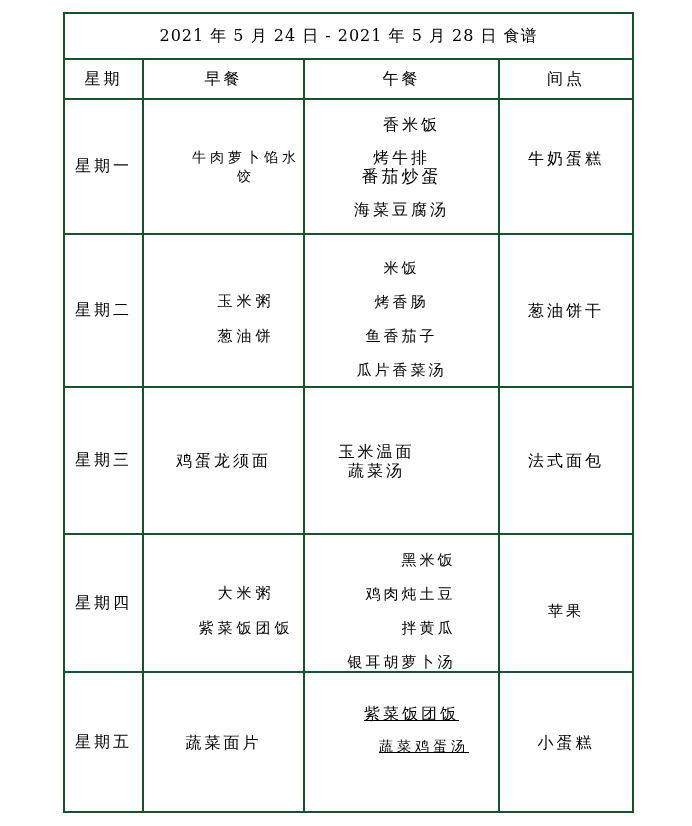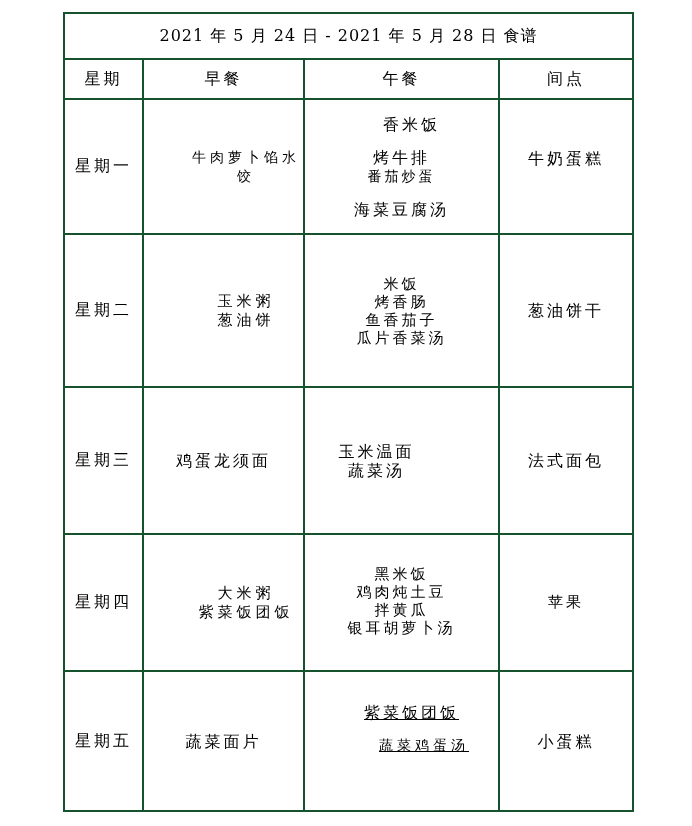--- a/index.html
+++ b/index.html
@@ -36,27 +36,27 @@
   tr.r-title  { height: 46px; }
   tr.r-header { height: 40px; }
   tr.r-mon { height: 135px; }
   tr.r-tue { height: 153px; }
   tr.r-wed { height: 147px; padding-left: 40px; }
   tr.r-thu { height: 137px; }
   tr.r-fri { height: 140px; }
   .title-text { font-size: 16px; letter-spacing: 1px; }
   .line { line-height: 19px; }
   .sz14 { font-size: 14px; }
-  .sz15 { font-size: 15px; }
-  .sz18 { font-size: 14px; }
+  .sz15 { font-size: 15px; margin-top: 16px; }
+  .sz18 { font-size: 17px; }
   .lh18 { line-height: 18px; }
   .sp4  { letter-spacing: 4px; padding-left: 45px; }
   .gap-b { margin-bottom: 14px; padding-left: 20px; }
   .gap-t { margin-top: 14px; }
-  .left-block { display: inline-block; text-align: center; font-family: Liberation Mono, monospace; }
+  .left-block { display: inline-block; text-align: right; }
   .shift-left { transform: translateX(-25px); }
   .shift-up { position: relative; top: -12px; text-decoration: underline; }
   .shift-up-sm { position: relative; top: -8px; }
 </style>
 </head>
 <body>
 
 <table class="menu-table">
   <colgroup>
     <col class="c0">

